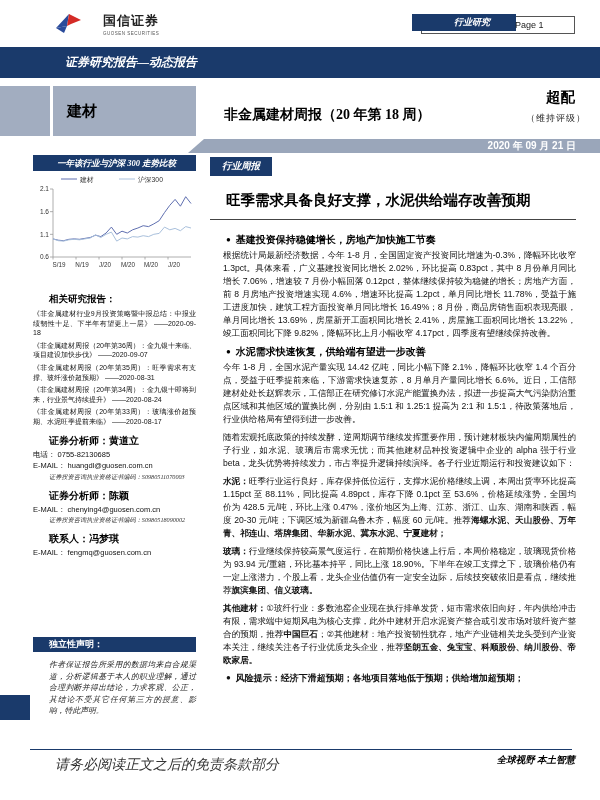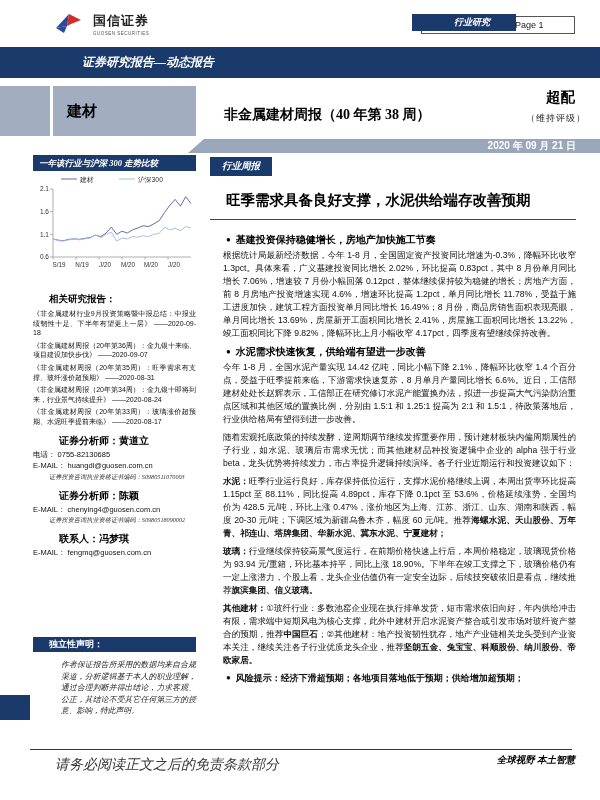--- a/index.html
+++ b/index.html
@@ -3,56 +3,56 @@
 <meta charset="utf-8">
 <style>
   html,body{margin:0;padding:0;background:#fff;}
   #page{position:relative;width:600px;height:800px;background:#fff;overflow:hidden;
         font-family:"Liberation Sans","DejaVu Sans",sans-serif;color:#111;}
   .serif{font-family:"Liberation Serif","DejaVu Serif",serif;padding-left:16px;}
   .b{font-weight:bold;}
   
   #logo{position:absolute;left:55px;top:12px;display:flex;align-items:center;}
   #logo svg{display:block;}
-  #brand{margin-left:8px;}
+  #brand{margin-left:18px;}
   #brand-name{font-size:13px;font-weight:bold;color:#222;letter-spacing:1px;}
   #brand-sub{font-size:4.5px;color:#555;letter-spacing:.5px;margin-top:1px;}
   #top-badge{position:absolute;right:25px;top:16px;width:152px;height:16px;border:1px solid #555;background:#fff;}
   #top-badge .cat{position:absolute;left:-10px;top:-3px;width:88px;height:17px;background:#1a3a6b;color:#fff;
       font-size:9px;font-weight:bold;font-style:italic;text-align:center;line-height:17px;}
   #top-badge .pg{position:absolute;left:85px;top:0;right:0;font-size:9px;color:#222;line-height:16px;padding-left:8px;}
   #navy-bar{position:absolute;left:0;top:47px;width:600px;height:31px;background:#1a3a6b;}
-  #navy-bar span{display:block;padding-left:82px;line-height:31px;color:#fff;font-size:12px;font-weight:bold;font-style:italic;}
+  #navy-bar span{display:block;padding-left:65px;line-height:31px;color:#fff;font-size:12px;font-weight:bold;font-style:italic;}
   
   #title-band{position:absolute;left:0;top:86px;width:600px;height:50px;}
   #title-band .blockA{position:absolute;left:0;top:0;width:50px;height:50px;background:#a2adc0;}
   #title-band .blockB{position:absolute;left:53px;top:0;width:143px;height:50px;background:#a2adc0;}
   #sector{padding-left:14px;line-height:50px;font-size:15px;font-weight:bold;color:#000;}
   #report-title{position:absolute;left:208px;top:20px;width:310px;font-size:14px;font-weight:bold;color:#000;}
   #rating{position:absolute;right:25px;top:2px;font-size:14.5px;font-weight:bold;color:#000;text-align:center;}
   #rating-note{position:absolute;right:14px;top:26px;font-size:9px;color:#222;letter-spacing:1px;}
   #date-strip{position:absolute;left:188px;right:0;top:139px;height:14px;background:#9aa6ba;
       clip-path:polygon(16px 0,100% 0,100% 100%,0 100%);
       text-align:right;padding-right:24px;box-sizing:border-box;
       font-size:10px;font-weight:bold;color:#fff;line-height:14px;}
   
   #left-col{position:absolute;left:33px;top:155px;width:163px;height:600px;}
   .col-head{background:#1a3a6b;color:#fff;height:16px;line-height:16px;font-size:8.5px;
-      font-weight:bold;font-style:italic;padding-left:6px;}
+      font-weight:bold;font-style:italic;padding-left:24px;}
   #related{margin-top:6px;}
   #related h3{margin:0 0 3px 0;font-size:9.5px;font-weight:bold;color:#000;}
   #related p{margin:0 0 3px 0;font-size:7px;line-height:9.6px;text-align:justify;color:#111;}
-  #analysts .an-name{margin:7px 0 2px 10px;font-size:10px;font-weight:bold;color:#000;}
+  #analysts .an-name{margin:7px 0 2px 0;font-size:10px;font-weight:bold;color:#000;}
   #analysts .an-line{margin:1.5px 0;font-size:7.5px;color:#111;}
   #analysts .an-cert{margin:1px 0;font-size:6.2px;color:#333;font-style:italic;}
   #indep{position:absolute;left:0;right:0;top:482px;}
   #indep .indep-head{background:#1a3a6b;color:#fff;height:15px;line-height:15px;font-size:9px;
       font-weight:bold;}
   #indep .indep-text{margin-top:7px;font-size:7.8px;line-height:11.5px;font-style:italic;
-      text-align:justify;color:#222;margin-left:12px;}
+      text-align:justify;color:#222;}
   
   #right-col{position:absolute;left:210px;top:155px;width:366px;}
   #section-badge{display:inline-block;background:#1a3a6b;color:#fff;font-size:9.5px;font-weight:bold;
       font-style:italic;padding:3px 12px;}
   #headline{margin:15px 0 9px 0;font-size:14.5px;font-weight:bold;color:#000;}
   #headline-rule{border:none;border-top:1px solid #444;margin:0 0 13px 0;}
   .sec{margin-bottom:5px;}
   .sec-head{font-size:10px;font-weight:bold;color:#000;margin-bottom:2px;}
   .bullet{font-size:8px;margin-right:5px;vertical-align:1px;}
   .sec p{margin:2px 0 5px 13px;font-size:8.6px;line-height:13px;text-align:justify;color:#111;
@@ -90,21 +90,21 @@
 
   <div id="navy-bar">
     <span class="serif">证券研究报告—动态报告</span>
   </div>
 
   <div id="title-band">
     <div class="blockA"></div>
     <div class="blockB">
       <div id="sector" class="serif">建材</div>
     </div>
-    <div id="report-title" class="serif">非金属建材周报（40 年第 38 周）</div>
+    <div id="report-title" class="serif">非金属建材周报（20 年第 18 周）</div>
     <div id="rating" class="serif">超配</div>
     <div id="rating-note">（维持评级）</div>
   </div>
 
   <div id="date-strip">2020 年 09 月 21 日</div>
 
   <div id="left-col">
     <div class="col-head serif">一年该行业与沪深 300 走势比较</div>
     <svg id="trend-svg" width="163" height="112">
         <line x1="20" y1="18" x2="20" y2="86" stroke="#999" stroke-width="0.8"></line>

